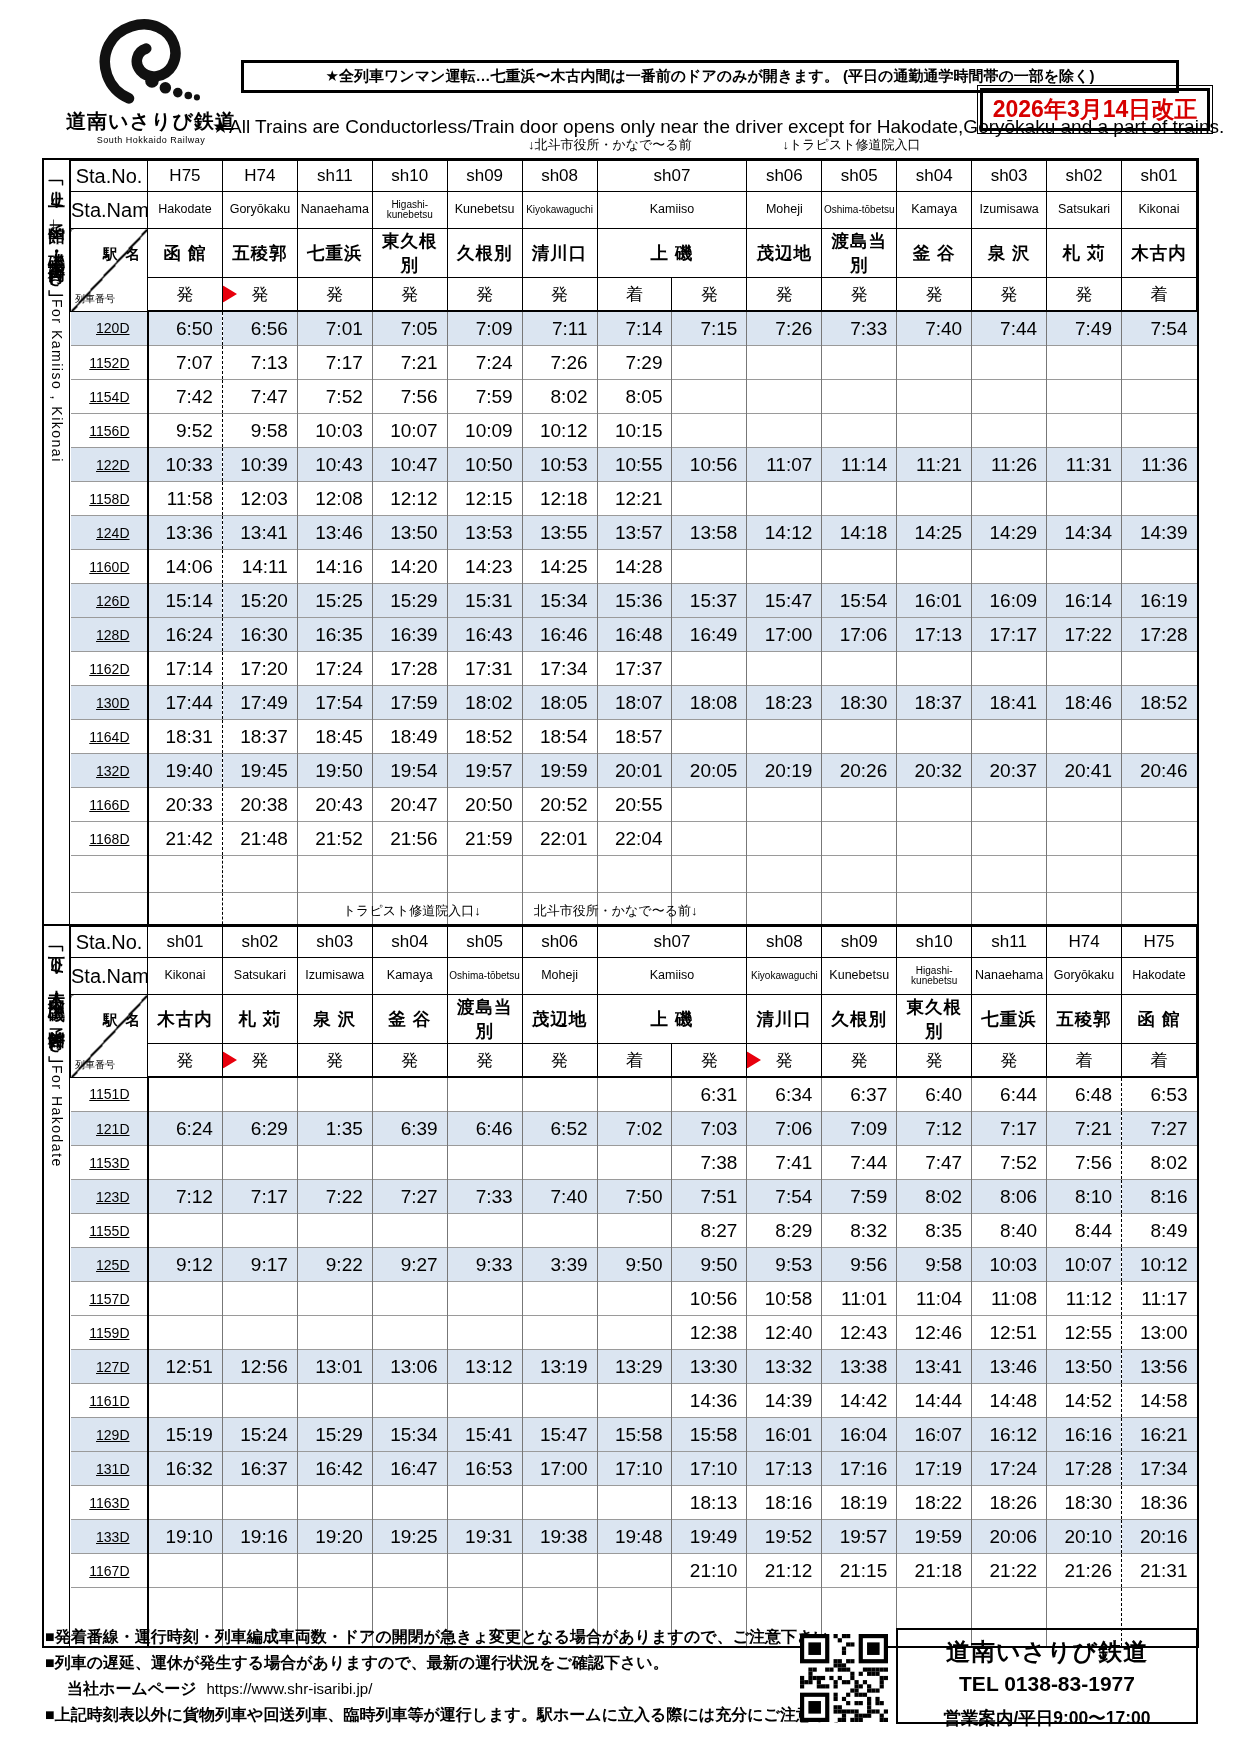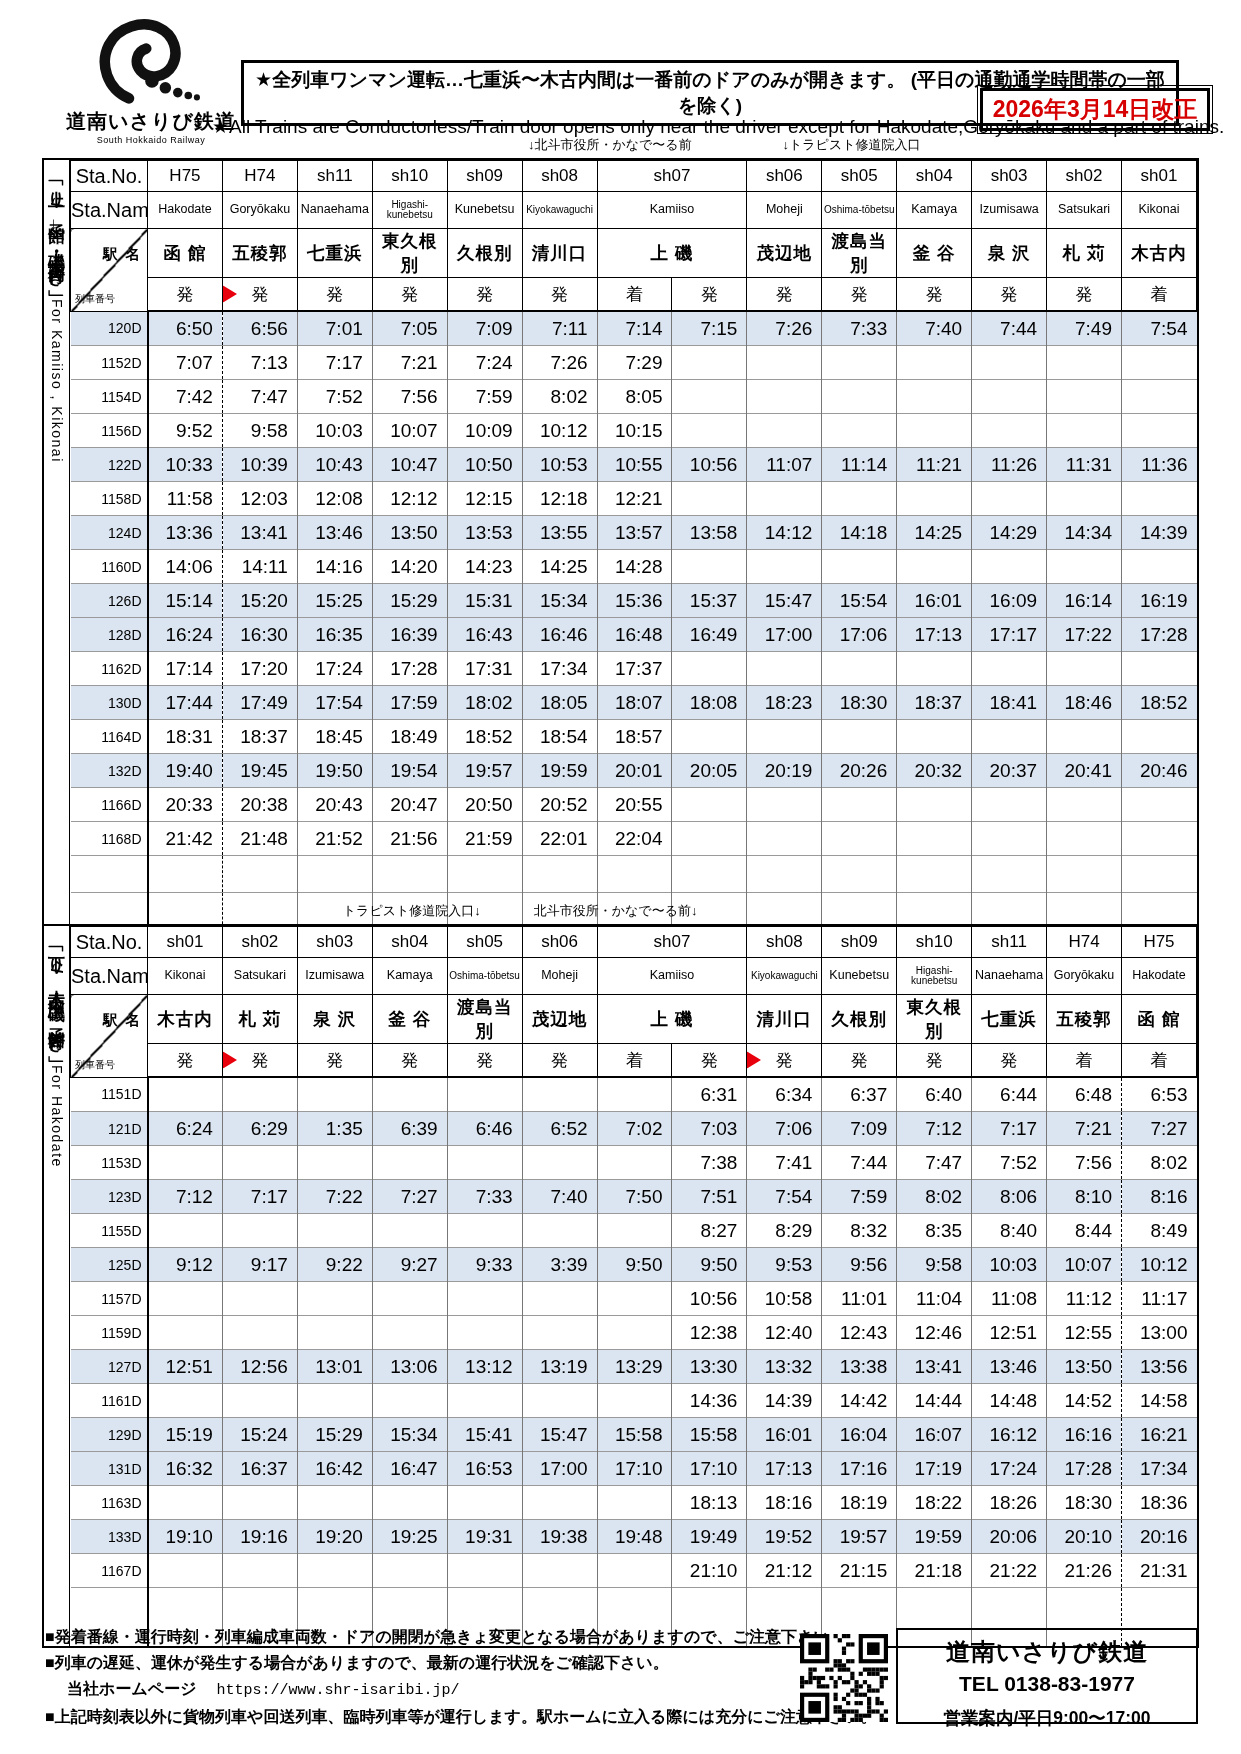--- a/index.html
+++ b/index.html
@@ -8,21 +8,21 @@
   
   .logo{position:absolute;left:60px;top:18px;width:182px;text-align:center;}
   .logo svg{display:block;margin:0 auto;}
   .logo-ja{font-size:20px;font-weight:bold;letter-spacing:1px;margin-top:2px;}
   .logo-en{font-size:9px;letter-spacing:.5px;}
   .titlebar{position:absolute;left:204px;top:8px;white-space:nowrap;}
   .t-main{font-size:37px;font-weight:bold;letter-spacing:-1px;}
   .t-sub{font-size:19px;font-weight:bold;}
   .t-en{font-size:37px;font-weight:400;letter-spacing:-1px;}
   .notice-box{position:absolute;left:241px;top:60px;width:938px;border:3px solid #000;
-              font-size:19px;font-weight:bold;text-align:center;padding:4px 4px;box-sizing:border-box;}
+              font-size:15px;font-weight:bold;text-align:center;padding:4px 4px;box-sizing:border-box;}
   .notice-en{position:absolute;left:212px;top:115px;font-size:19px;}
   .date-box{position:absolute;left:980px;top:88px;width:224px;height:37px;line-height:37px;
             text-align:center;border:3px solid #000;outline:1.5px solid #000;outline-offset:2px;
             font-size:23px;font-weight:bold;color:var(--datered,#d60000);letter-spacing:0;}
   
   .sect{position:absolute;left:42px;width:1157px;}
   .annots{position:relative;height:22px;}
   .annot{position:absolute;top:0;font-size:13px;white-space:nowrap;}
   .tablebox{display:flex;border:2.5px solid #000;background:#fff;}
   .side{width:25px;border-right:1.5px solid #000;display:flex;flex-direction:column;
@@ -38,30 +38,30 @@
   .sta-ja{font-size:17.5px;font-weight:bold;height:32px;letter-spacing:1px;}
   .dep{font-size:17px;height:32px;position:relative;}
   tr.depline th{border-bottom:2.5px solid #000;}
   .corner{font-size:20px;}
   .corner-diag{position:relative;
      background:linear-gradient(to bottom right,#fff calc(50% - 1px),#000 calc(50% - 1px),#000 calc(50% + 1px),#fff calc(50% + 1px));}
   .cd-a{position:absolute;top:4px;right:5px;font-size:14.5px;font-weight:bold;letter-spacing:2px;margin-top:12px;}
   .cd-b{position:absolute;bottom:5px;left:4px;font-size:10px;}
   tbody td{border-left:1px solid #777;border-top:1px solid #9a9a9a;font-size:19px;height:33px;}
   tbody tr:first-child td{border-top:1.5px solid #000;}
-  td.train{border-right:2px solid #000;font-size:14px;text-align:right;padding-right:5px;border-left:none;}
+  td.train{border-right:2px solid #000;font-size:14px;text-align:right;padding-right:17px;border-left:none;text-decoration:underline;}
   td.time{text-align:right;padding-right:9px;letter-spacing:0;}
   tr.hl td{background:var(--hl,#dbe5f1);}
   .dash-l{border-left:1.5px dashed #000 !important;}
   .arrow-svg{position:absolute;left:-15px;top:50%;transform:translateY(-50%);z-index:4;}
   
   .notes{position:absolute;left:45px;top:1624px;width:760px;}
   .note{font-size:16px;font-weight:bold;line-height:26px;white-space:nowrap;}
   .note.indent{padding-left:22px;font-weight:bold;}
-  .note .url{font-weight:normal;font-size:15px;margin-left:20px;font-family:Liberation Mono, monospace;}
+  .note .url{font-weight:normal;font-size:15px;margin-left:10px;}
   .qr{position:absolute;left:800px;top:1634px;}
   .contact{position:absolute;left:896px;top:1628px;width:302px;height:96px;border:2px solid #000;
            box-sizing:border-box;text-align:center;padding-top:6px;}
   .c1{font-size:24px;font-weight:bold;letter-spacing:1px;}
   .c2{font-size:21px;font-weight:bold;margin-top:4px;}
   .c3{font-size:17.5px;font-weight:bold;margin-top:10px;}
 </style>
 </head>
 <body>
 

